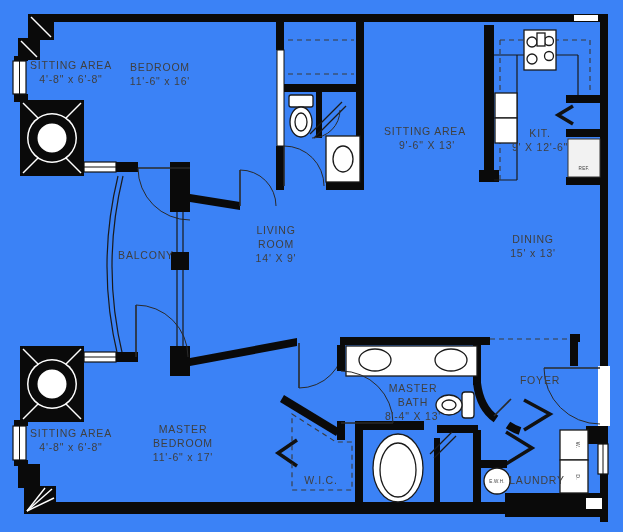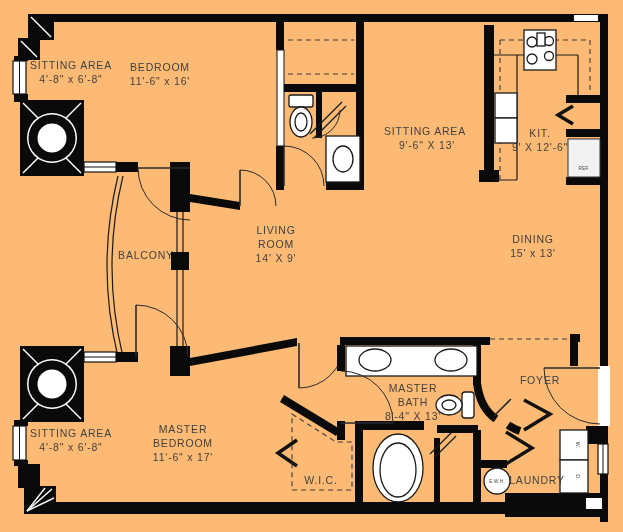--- a/index.html
+++ b/index.html
@@ -1,16 +1,16 @@
 <!DOCTYPE html>
 <html><head>
 <meta charset="utf-8">
 <style>
   html,body{margin:0;padding:0;background:#ffffff;}
-  #plan-wrap{position:relative;width:623px;height:532px;background:#fdba74;overflow:hidden;
+  #plan-wrap{position:relative;width:623px;height:532px;background:#3b82f6;overflow:hidden;
     font-family:"Liberation Sans", sans-serif;}
   svg{position:absolute;left:0;top:0;}
   text{fill:#3f3f3f;font-family:"Liberation Sans", sans-serif;letter-spacing:0.8px;}
   .room-label{font-size:10.5px;}
   .tiny-label{font-size:4.6px;letter-spacing:0.2px;}
   .mini-label{font-size:5.2px;letter-spacing:0.2px;}
   .wall{fill:#0a0a0a;}
   .thin{stroke:#1a1a1a;stroke-width:1.2;fill:none;}
   .fixture{stroke:#1a1a1a;stroke-width:1.3;fill:#ffffff;}
   .dash{stroke:#3a3a3a;stroke-width:1.1;fill:none;stroke-dasharray:5 4;}

